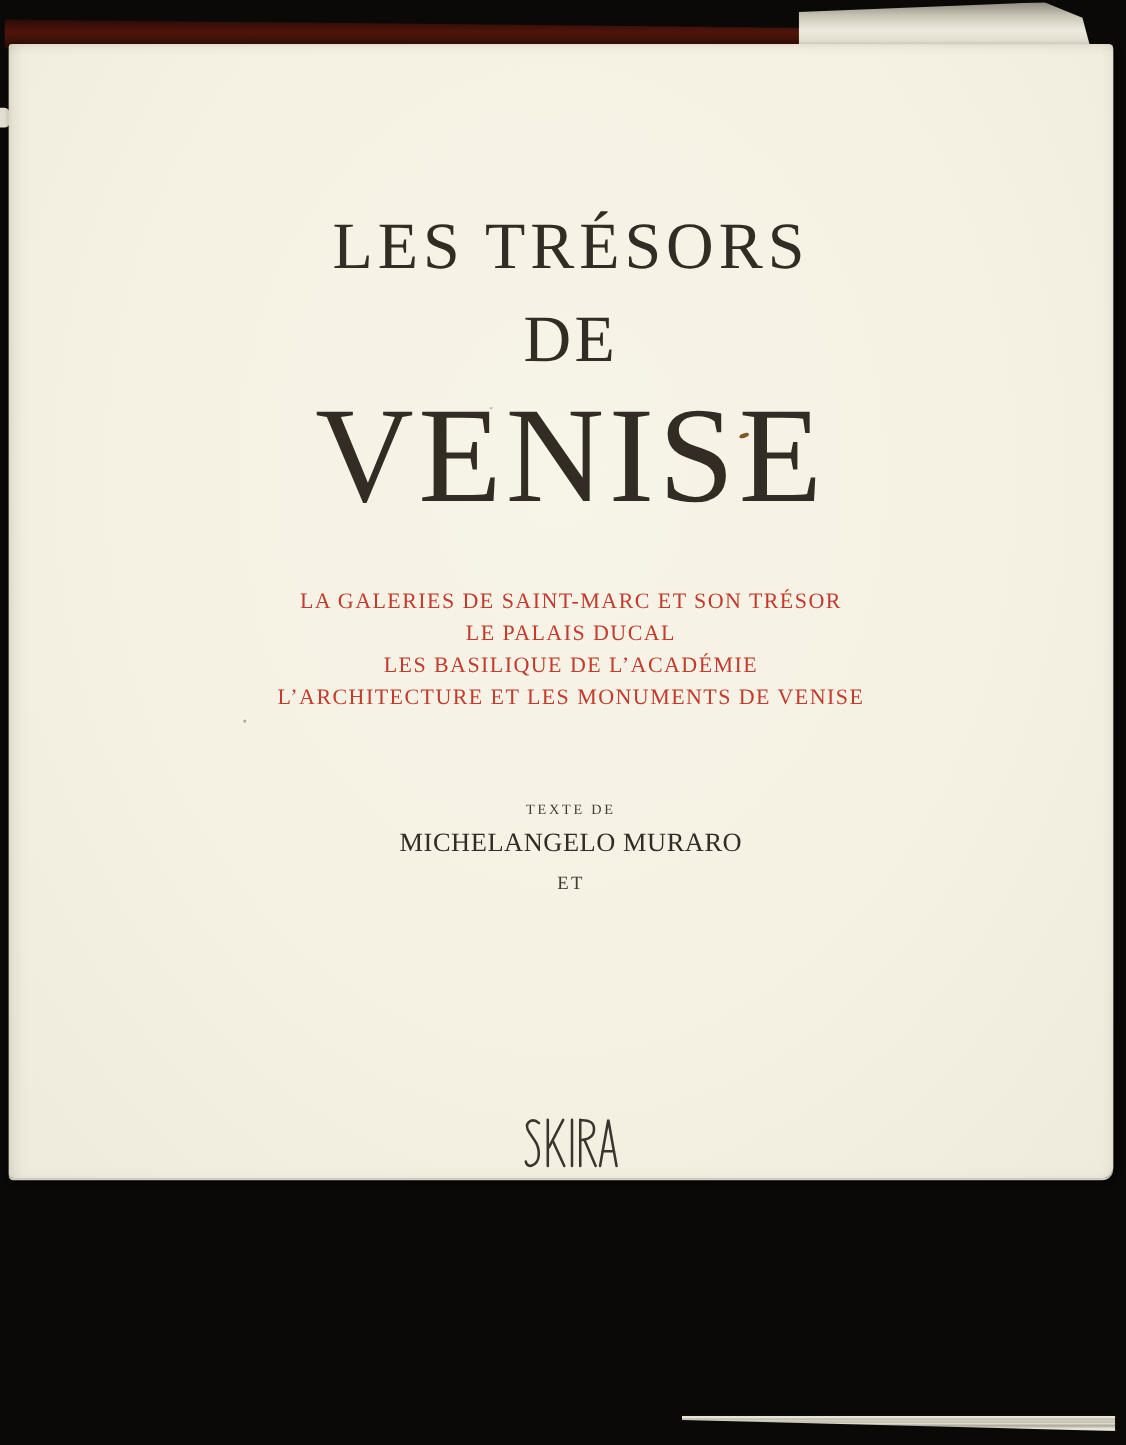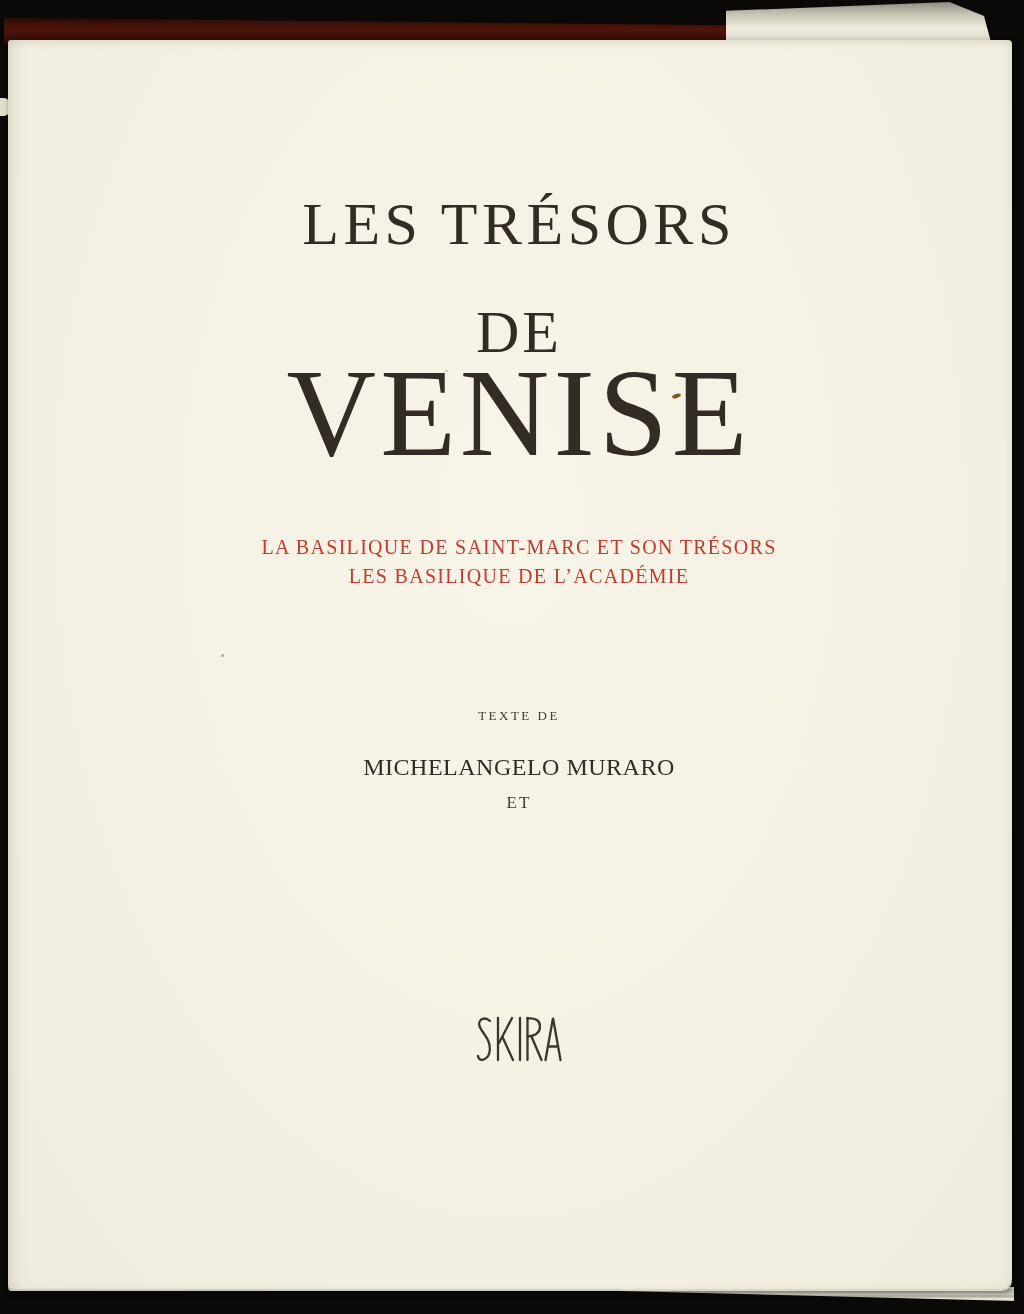--- a/index.html
+++ b/index.html
@@ -28,46 +28,46 @@
   .pages-bottom-stack {
     position:absolute; left:620px; top:1287px; width:394px; height:14px;
     clip-path:polygon(0 0, 100% 0, 100% 100%, 0 28%);
     background:repeating-linear-gradient(180deg,
       #e7e4d7 0px, #e7e4d7 2px, #b4b1a3 3px, #d5d2c4 4px, #c2bfb1 6px,
       #e0ddd0 7px, #aeab9e 9px, #d5d2c4 11px);
   }
 
   
   .page {
-    position:absolute; left:8px; top:40px; width:1004px; height:1249px;
+    position:absolute; left:8px; top:40px; width:1004px; height:1031px;
     background:radial-gradient(ellipse at 50% 38%, #f7f4e8 0%, #f5f1e3 55%, #efebdc 100%);
     border-radius:3px 4px 10px 4px;
     box-shadow:
       0 2px 0 rgba(228,225,212,0.9),
       2px 3px 6px rgba(0,0,0,0.55),
       inset 10px 0 18px -12px rgba(110,95,70,0.35),
       inset -8px 0 14px -12px rgba(110,95,70,0.25),
       inset 0 8px 14px -12px rgba(110,95,70,0.30);
   }
   .page-content { position:absolute; inset:0; transform:translateX(9px); }
 
   .txt {
     position:absolute; left:0; width:100%;
     text-align:center; white-space:nowrap;
     color:#332c25;
   }
   .title-l1 { top:150px; font-size:60px; letter-spacing:4.5px; }
-  .title-l2 { top:234px; font-size:60px; letter-spacing:3px;margin-top:24px; }
+  .title-l2 { top:234px; font-size:60px; letter-spacing:3px; }
   .title-l3 { top:303px; font-size:124px; letter-spacing:4px; }
 
   .subtitles {
     top:493px; font-size:20px; line-height:29px;
     letter-spacing:1.3px; color:#c33b2d;
   }
-  .byline-prefix { top:668px; font-size:13px; letter-spacing:2.5px; color:#433c31; }
+  .byline-prefix { top:688px; font-size:13px; letter-spacing:2.5px; color:#433c31; }
   .author-1      { top:714px; font-size:24px; letter-spacing:0.5px; }
   .byline-et     { top:753px; font-size:17px; letter-spacing:2px; color:#433c31; }
   .author-2      { top:776px; font-size:26px; letter-spacing:0.5px; }
 
   .publisher { position:absolute; top:975px; left:50%; transform:translateX(-50%); }
   .publisher svg { display:block; }
 
   
   .fleck { position:absolute; border-radius:50%; }
   .fleck-1 { left:655px; top:354px; width:9px; height:4px; background:#7d5a22; transform:rotate(-18deg); }
@@ -83,22 +83,24 @@
 <div class="pages-bottom-stack"></div>
 
 <div class="page">
   <div class="page-content">
 
     <div class="txt title-l1">LES TRÉSORS</div>
     <div class="txt title-l2">DE</div>
     <div class="txt title-l3">VENISE</div>
 
     <div class="txt subtitles">
-      <div>LA BASILIQUE DE SAINT-MARC ET SON TRÉSORS</div>
+      <div>LA GALERIES DE SAINT-MARC ET SON TRÉSOR</div>
+      <div>LE PALAIS DUCAL</div>
       <div>LES BASILIQUE DE L’ACADÉMIE</div>
+      <div>L’ARCHITECTURE ET LES MONUMENTS DE VENISE</div>
     </div>
 
     <div class="txt byline-prefix">TEXTE DE</div>
     <div class="txt author-1">MICHELANGELO MURARO</div>
     <div class="txt byline-et">ET</div>
 
     <div class="publisher">
       <svg width="88" height="48" viewBox="0 0 88 48" role="img" fill="none" stroke="#3a352d" stroke-width="2.3" stroke-linecap="round" aria-label="SKIRA">
         <path d="M15,6 Q10,1.5 5.8,5 Q2,8.5 6.5,15 L10.5,21 Q15.2,27.5 14.8,35 Q14.3,43 8,44.8 Q3.8,45.4 3,41"></path>
         <path d="M23,3 L23,45"></path>

